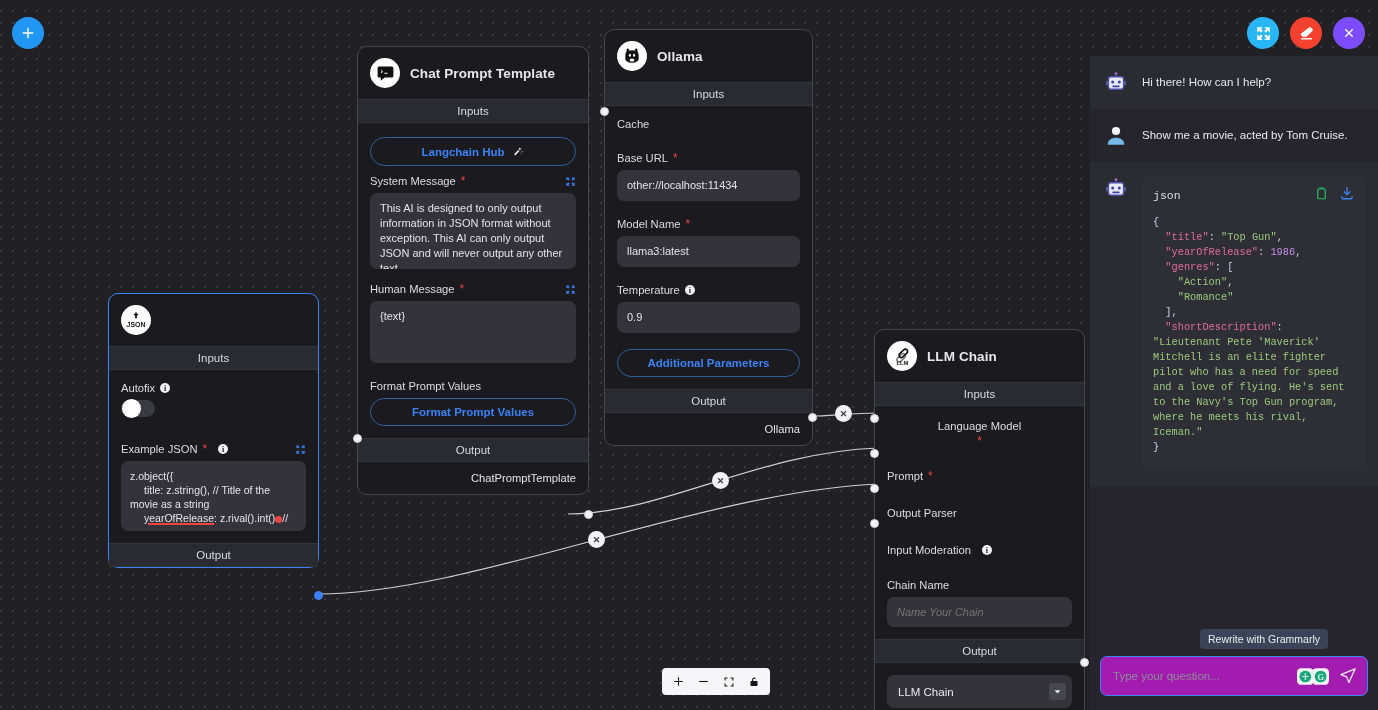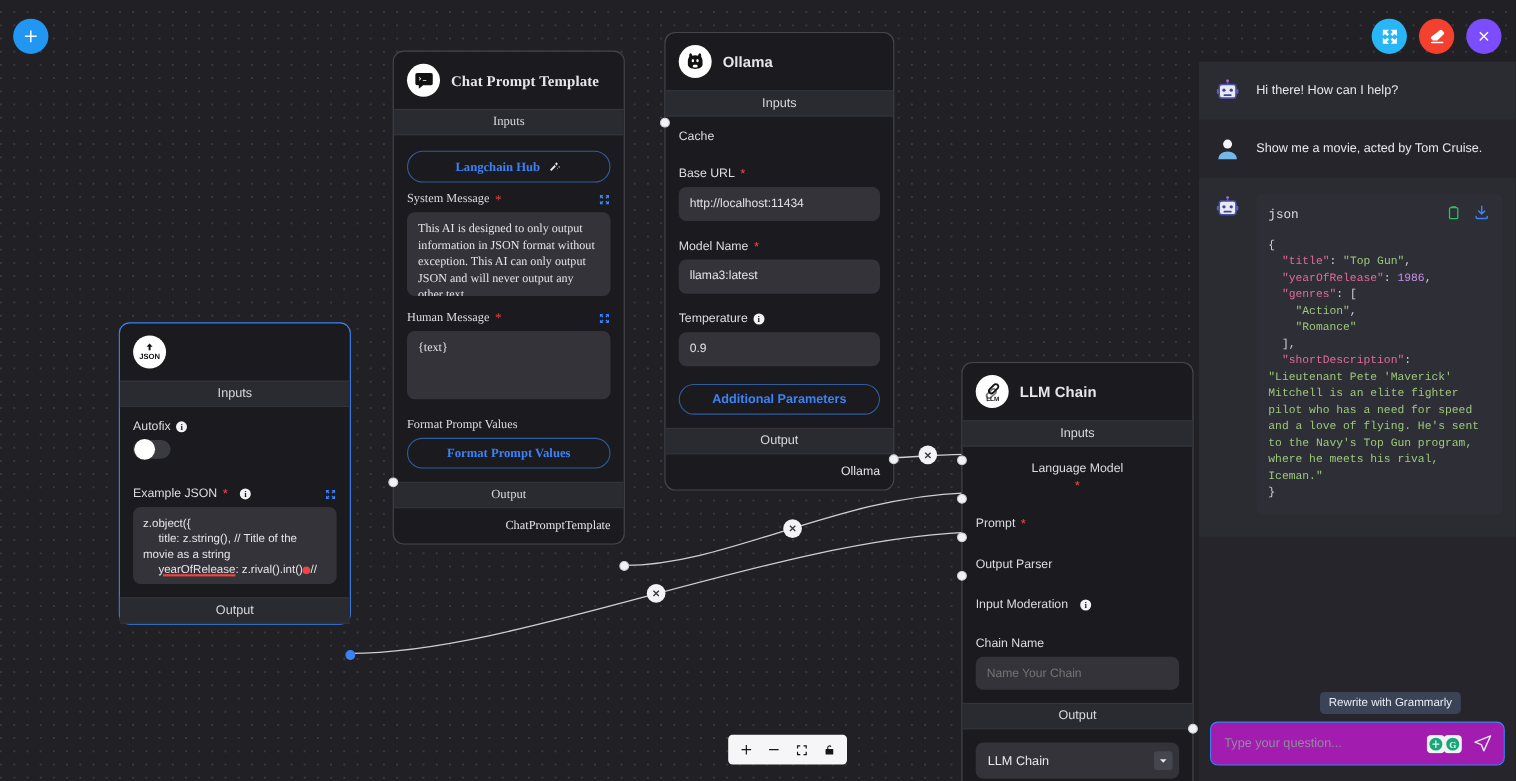--- a/index.html
+++ b/index.html
@@ -214,21 +214,21 @@
       <path d="M568,514 C660,514 760,452 878,448"></path>
 
       <path d="M318,594 C470,594 700,492 878,484"></path>
     </g>
   </svg>
 
   <div class="edgebtn" style="left:835px; top:405px;">✕</div>
   <div class="edgebtn" style="left:712px; top:472px;">✕</div>
   <div class="edgebtn" style="left:588px; top:531px;">✕</div>
 
-  <div class="node" id="n-prompt" style="left:357px; top:46px; width:211px;font-family:Liberation Serif, serif;">
+  <div class="node" id="n-prompt" style="left:357px; top:46px; width:232px;">
     <div class="node-head">
       <div class="node-ico">
         <svg width="19" height="19" viewBox="0 0 24 24">
             <path fill="#111" d="M4 3h16a2 2 0 0 1 2 2v10a2 2 0 0 1-2 2h-9l-5 4v-4H4a2 2 0 0 1-2-2V5a2 2 0 0 1 2-2z"></path>
             <path fill="#fff" d="M6.3 7.4l2.6 2.3-2.6 2.3v-1.3l1.3-1L6.3 8.7zM10.6 11.2h4v1.1h-4z"></path>
           </svg>
       </div>
       <div class="node-title">Chat Prompt Template</div>
     </div>
     <div class="sec">Inputs</div>
@@ -295,21 +295,21 @@
     <div class="sec">Inputs</div>
     <div class="body">
       <div class="lbl" style="margin-top:2px;">
         <span>Cache</span>
       </div>
 
       <div class="lbl" style="margin-top:22px;">
         <span>Base URL</span>
         <span class="req">*</span>
       </div>
-      <div class="field">http://localhost:11434</div>
+      <div class="field">other://localhost:11434</div>
 
       <div class="lbl" style="margin-top:17px;">
         <span>Model Name</span>
         <span class="req">*</span>
       </div>
       <div class="field">llama3:latest</div>
 
       <div class="lbl" style="margin-top:17px;">
         <span>Temperature</span>
         <span class="info">i</span>
@@ -387,21 +387,21 @@
       <div class="lbl" style="margin-top:25px;">
         <span>Output Parser</span>
       </div>
       <div class="lbl" style="margin-top:25px;">
         <span>Input Moderation</span>
         <span class="info" style="margin-left:6px;">i</span>
       </div>
       <div class="lbl" style="margin-top:23px;">
         <span>Chain Name</span>
       </div>
-      <input class="field ph" style="width: 100%; border: 0px; outline: 0px; height: 30px;" placeholder="Name Your Chain">
+      <input class="field ph" style="width: 100%; border: 0px; outline: 0px; height: 30px; font-style: italic;" placeholder="Name Your Chain">
     </div>
     <div class="sec">Output</div>
     <div style="padding:12px;">
       <div class="select">
         <span>LLM Chain</span>
         <span class="caret">
           <svg width="9" height="9" viewBox="0 0 12 12">
               <path fill="#e9e9ef" d="M2 4.3h8L6 8.6z"></path>
             </svg>
         </span>

